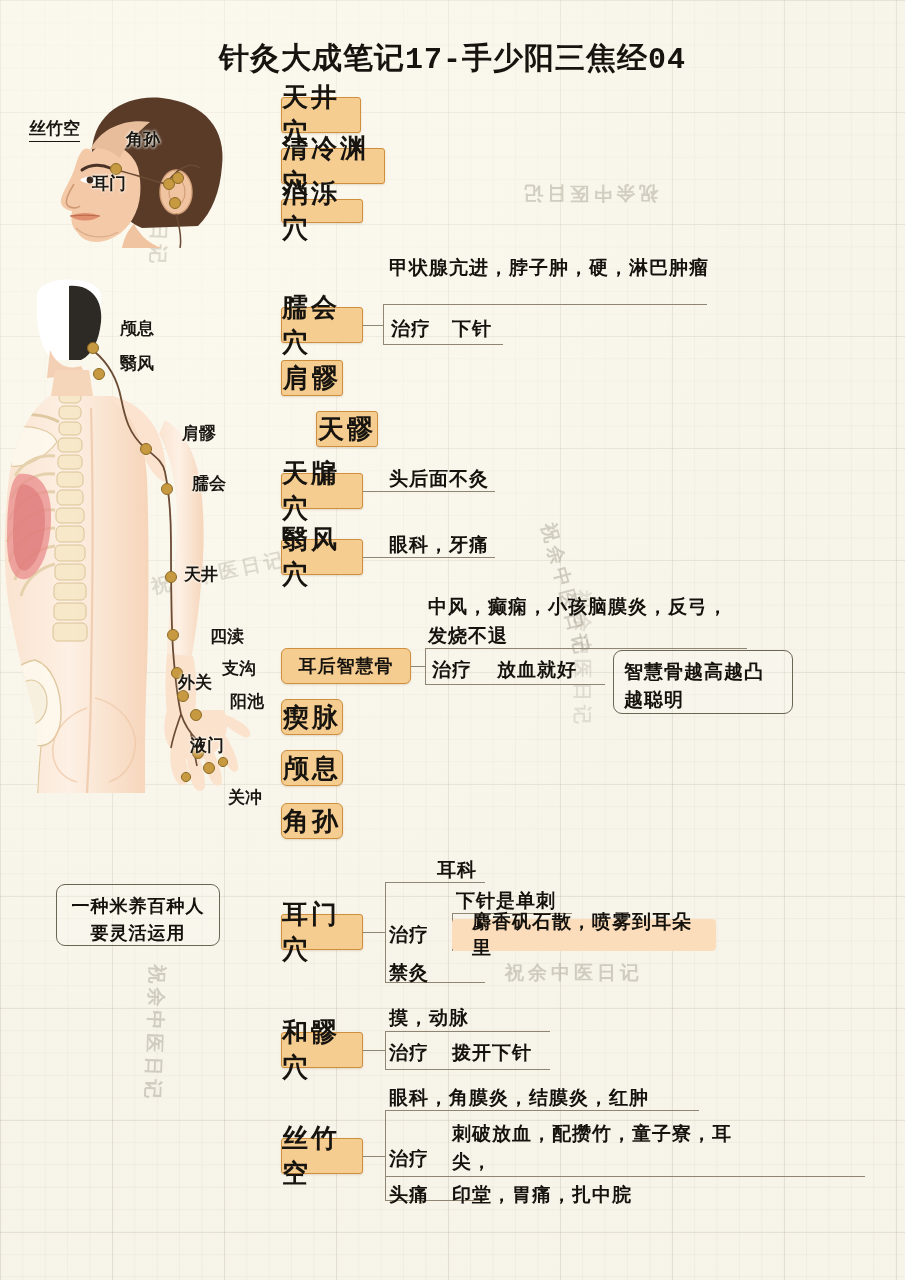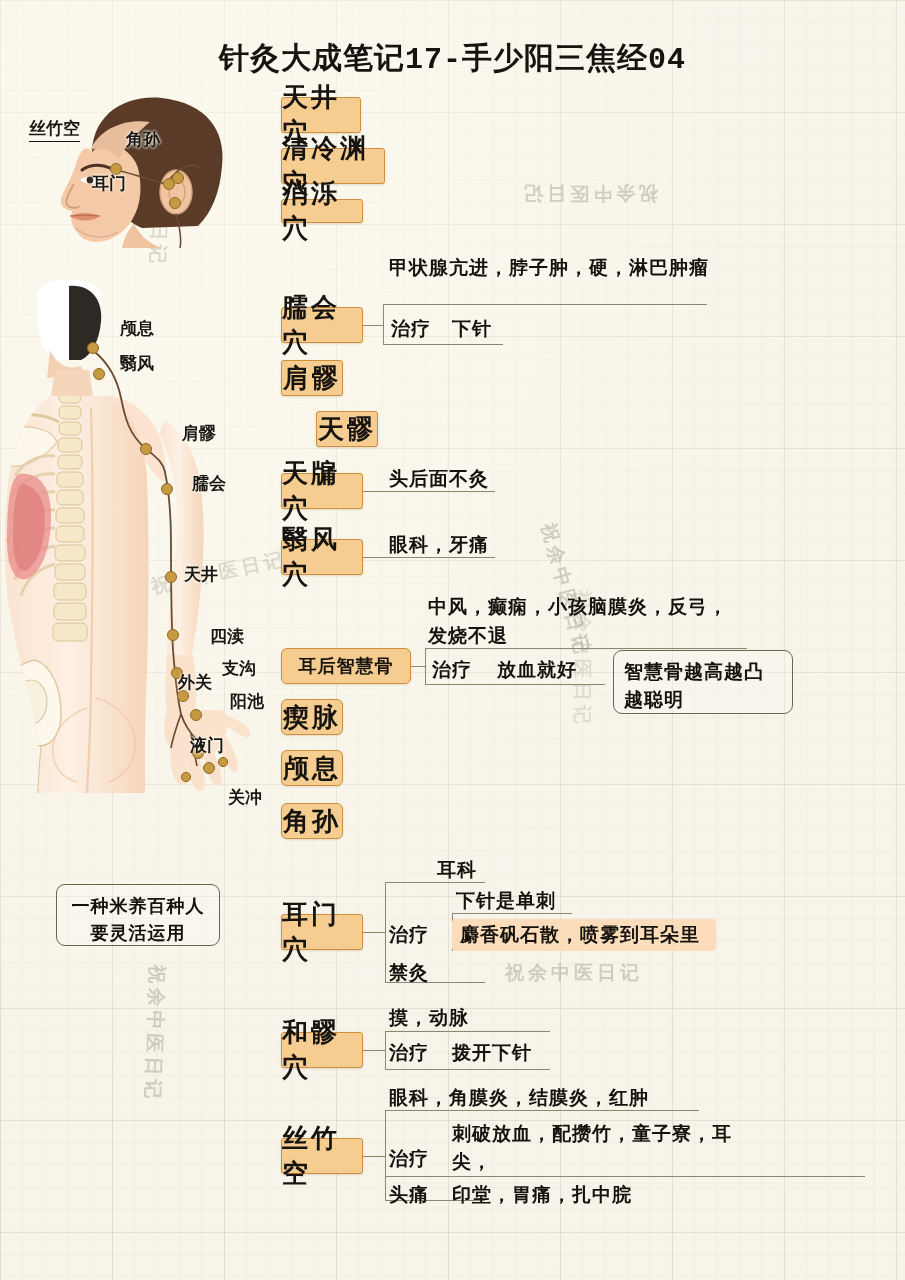--- a/index.html
+++ b/index.html
@@ -78,21 +78,21 @@
     box-sizing:border-box;
     padding:7px 10px;
     font-family:"DejaVu Serif","Liberation Serif",serif;
     font-weight:bold;font-size:19px;color:#15120d;line-height:1.45;
     letter-spacing:1px;
   }
   .hl-band{
     position:absolute;
     background:#fbdcbb;border-radius:4px;
     display:flex;align-items:center;
-    padding:0 8px;box-sizing:border-box;
+    padding:0 20px;box-sizing:border-box;
     font-family:"DejaVu Serif","Liberation Serif",serif;
     font-weight:bold;font-size:19px;color:#15120d;letter-spacing:1px;
   }
 
   .watermark{
     position:absolute;
     color:rgba(120,112,95,0.30);
     font-family:"DejaVu Serif","Liberation Serif",serif;
     font-size:19px;letter-spacing:4px;white-space:nowrap;
     pointer-events:none;font-weight:bold;

